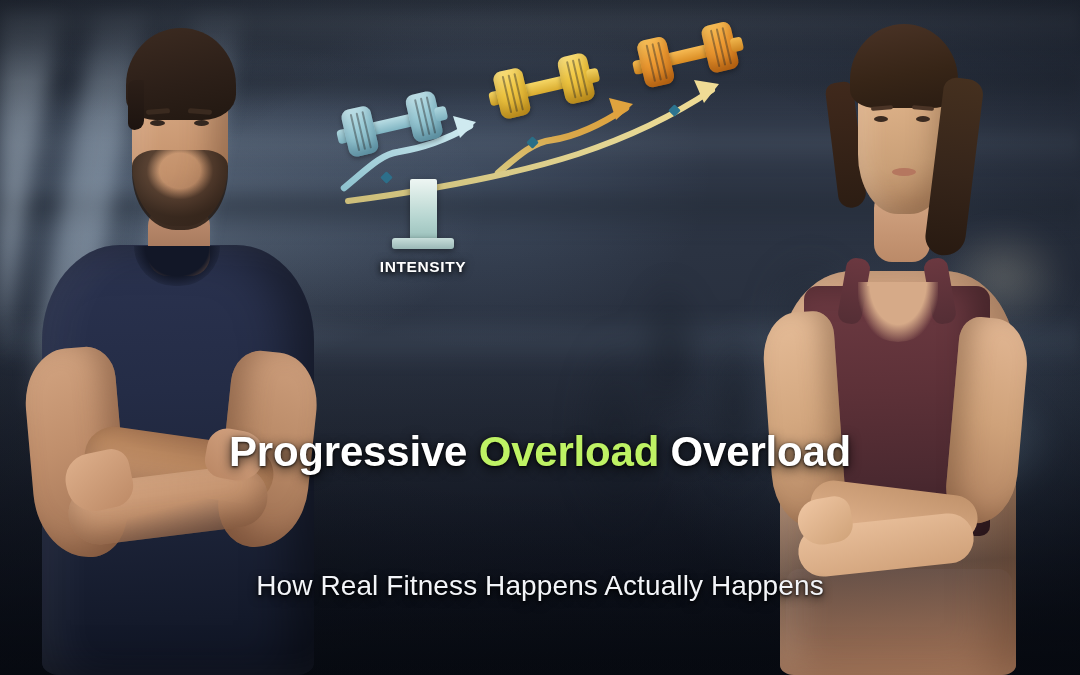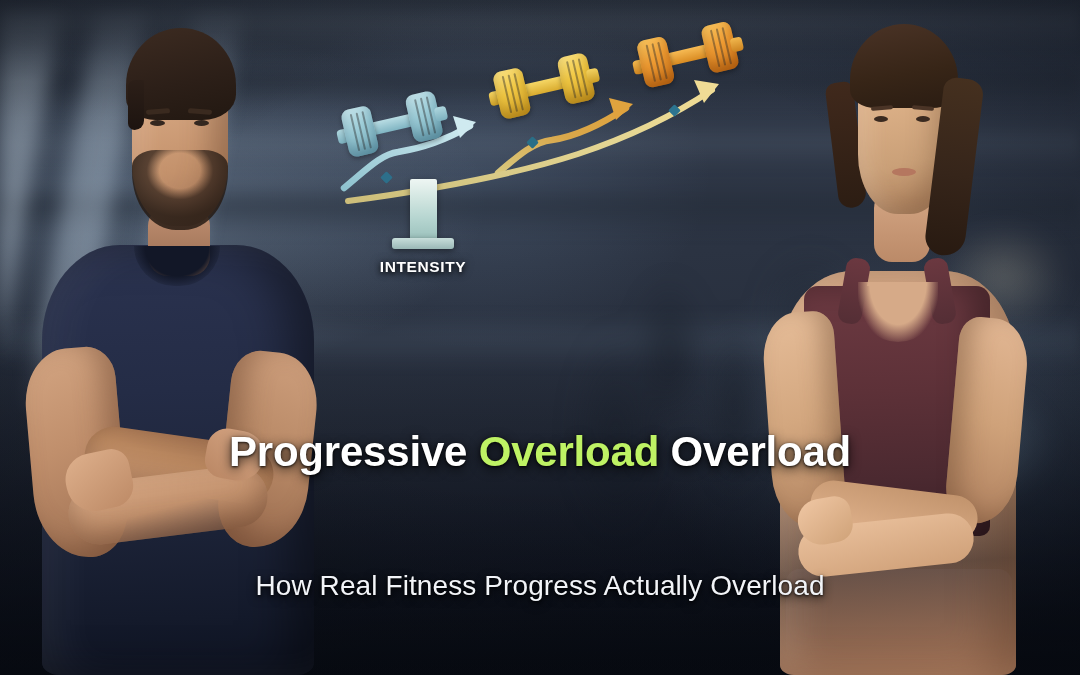--- a/index.html
+++ b/index.html
@@ -479,15 +479,15 @@
       </div>
     </div>
 
 
   </div>
 
   <div id="titles">
     <div class="t-line"><span>Progressive </span><span class="accent">Overload</span><span> Overload</span></div>
   </div>
 
-  <div id="subtitle">How Real Fitness Progress Actually Overload</div>
+  <div id="subtitle">How Real Fitness Happens Actually Happens</div>
 
 </div>
 
 </body></html>

